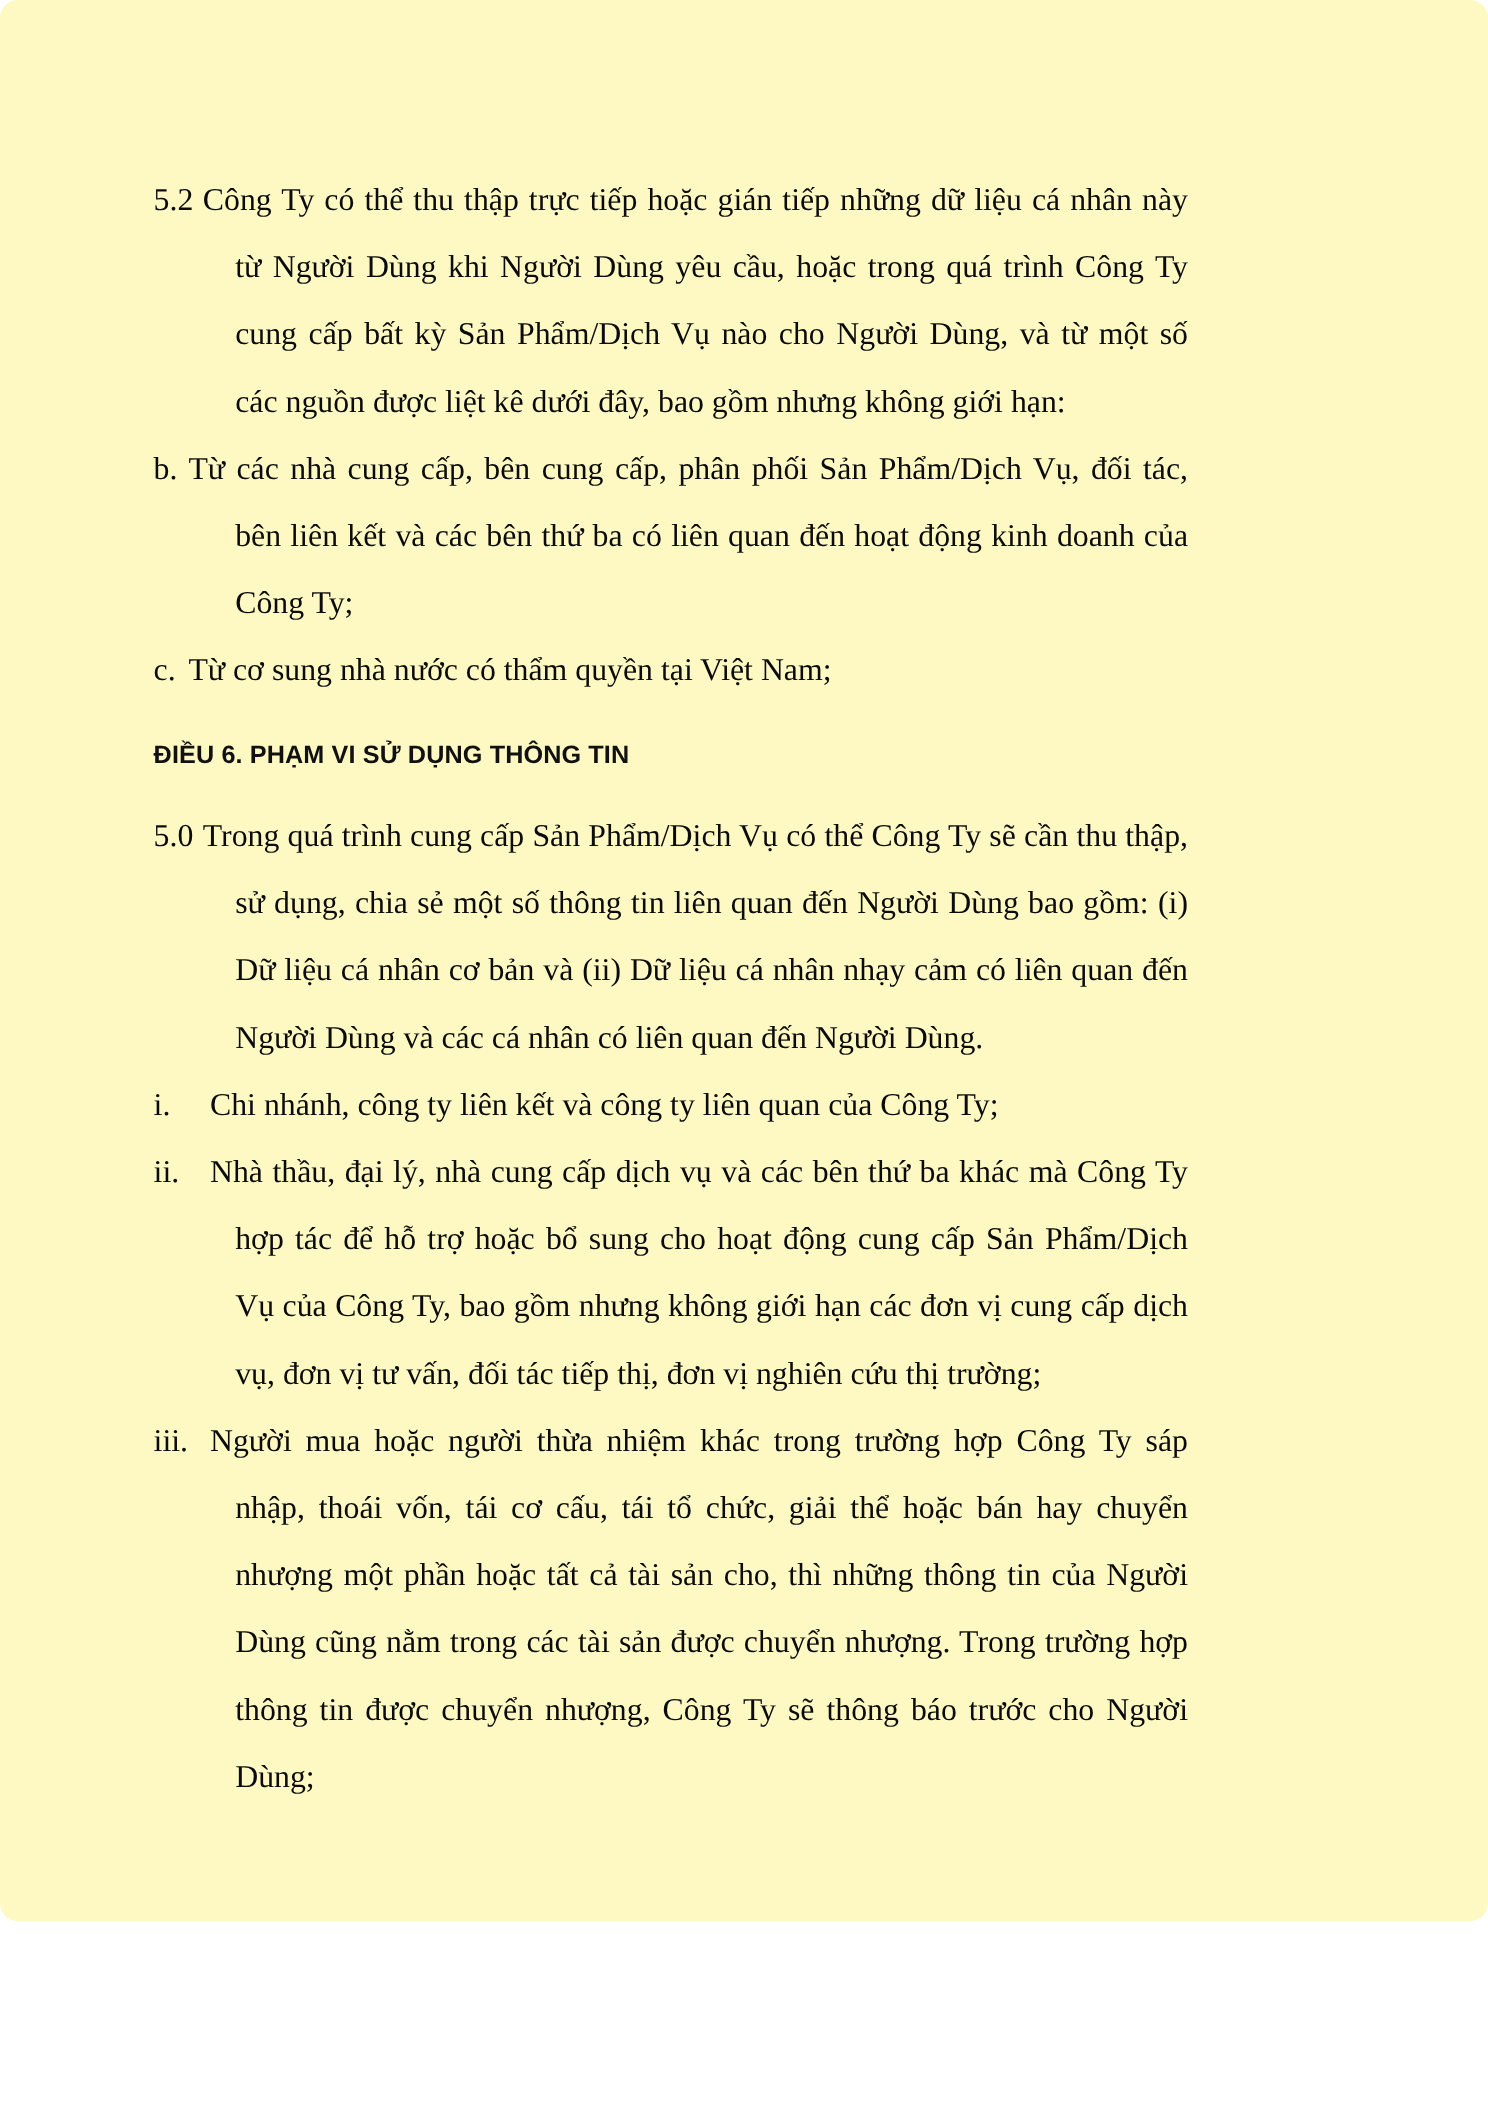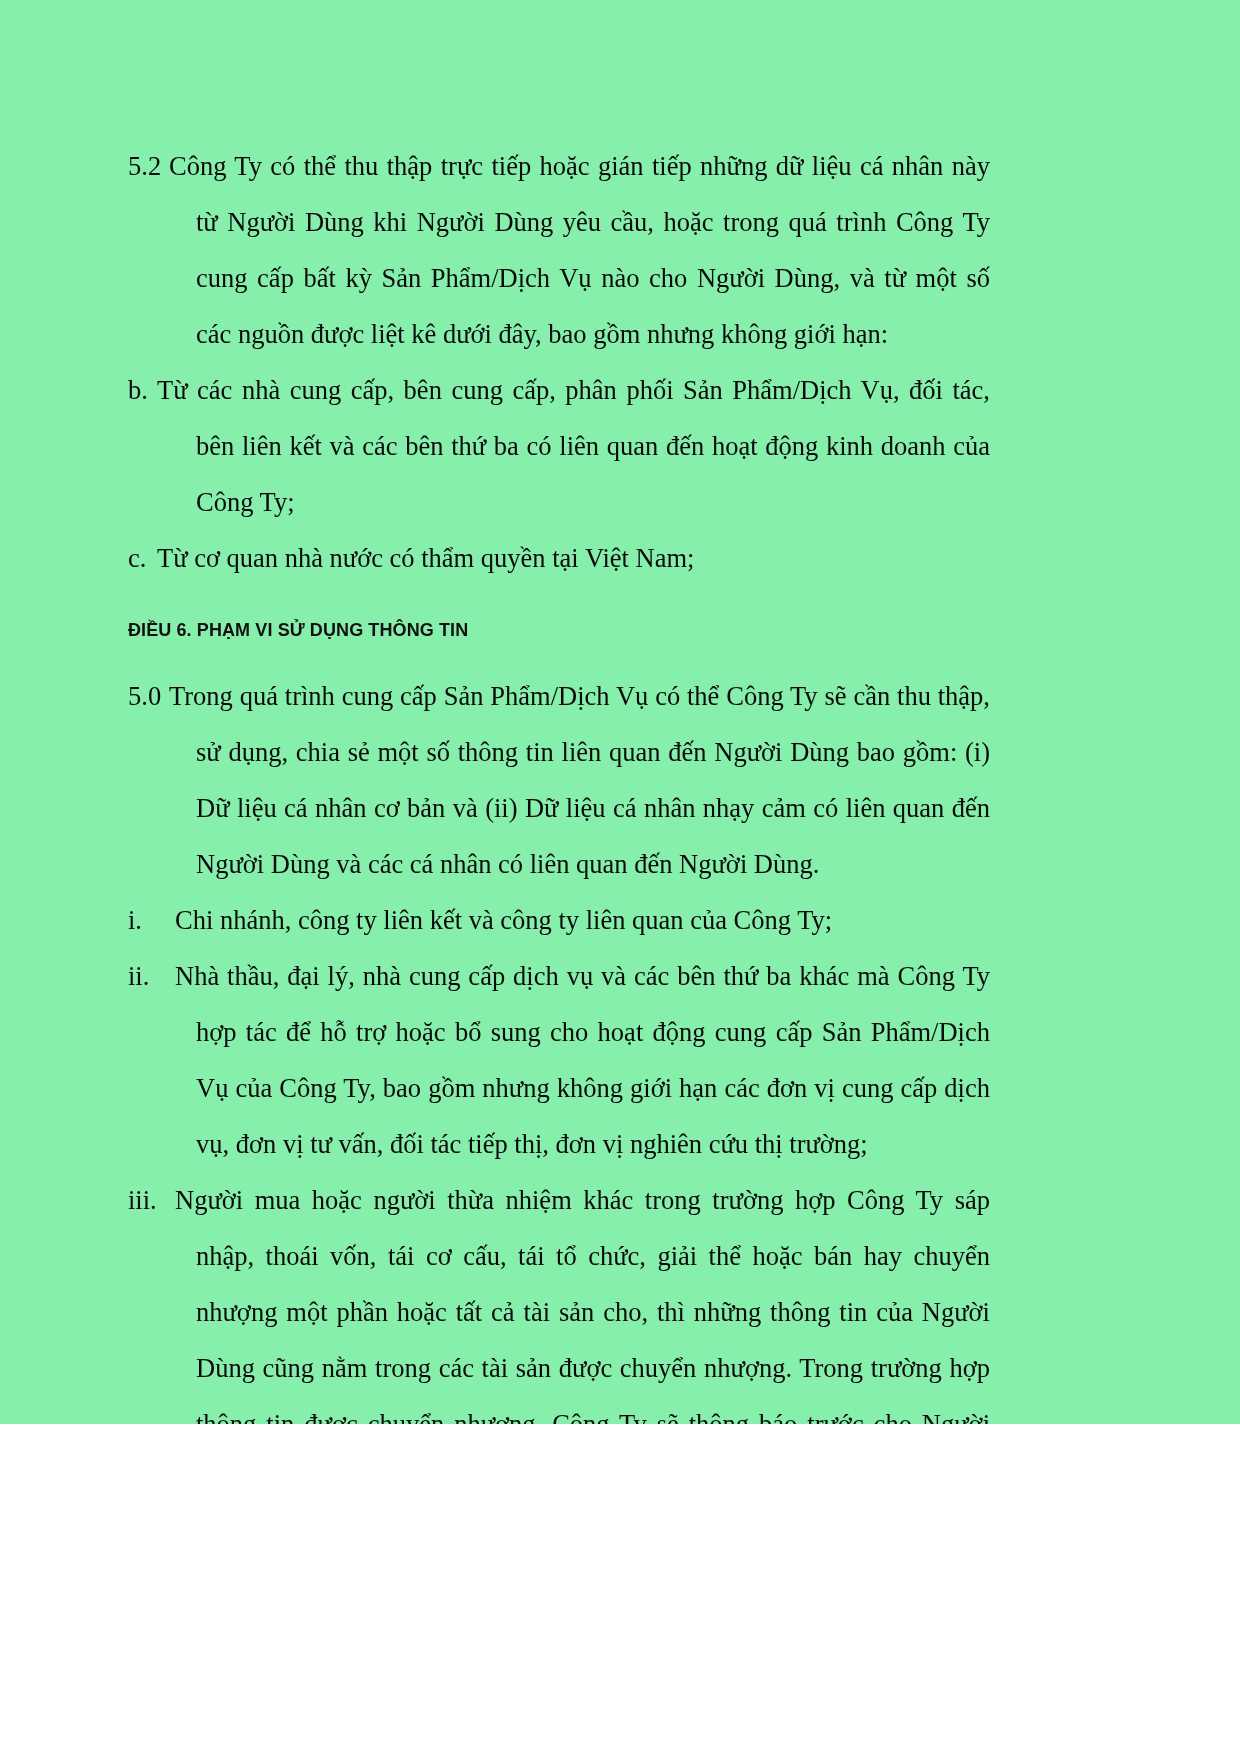--- a/index.html
+++ b/index.html
@@ -4,25 +4,26 @@
 <title>Document</title>
 <style>
   html, body {
     margin: 0;
     padding: 0;
     background: #ffffff;
   }
   .page {
     position: relative;
     width: 1240px;
-    height: 1424px;
-    background: #86efac;
+    height: 1601px;
+    background: #fef9c3;
     margin: 0 auto;
     overflow: hidden;
     box-sizing: border-box;
+    border-radius: 15px;
   }
   .content {
     position: absolute;
     left: 128px;
     top: 138px;
     width: 862px;
   }
 
   
   .para {
@@ -71,36 +72,36 @@
     text-indent: 0;
     text-align: left;
   }
 
   
   .para > .body { }
 
   
   .heading {
     font-family: "Liberation Sans", "DejaVu Sans", sans-serif;
-    font-size: 18px;
+    font-size: 21px;
     font-weight: bold;
     letter-spacing: 0.1px;
     color: #111111;
     line-height: 56px;
     margin: 16px 0 10px 0;
     text-align: left;
   }
 </style>
 </head>
 <body>
 
 <div class="page">
   <div class="content" id="doc-body">
       <p class="para clause"><span class="marker">5.2</span><span class="body">Công Ty có thể thu thập trực tiếp hoặc gián tiếp những dữ liệu cá nhân này từ Người Dùng khi Người Dùng yêu cầu, hoặc trong quá trình Công Ty cung cấp bất kỳ Sản Phẩm/Dịch Vụ nào cho Người Dùng, và từ một số các nguồn được liệt kê dưới đây, bao gồm nhưng không giới hạn:</span></p>
       <p class="para alpha"><span class="marker">b.</span><span class="body">Từ các nhà cung cấp, bên cung cấp, phân phối Sản Phẩm/Dịch Vụ, đối tác, bên liên kết và các bên thứ ba có liên quan đến hoạt động kinh doanh của Công Ty;</span></p>
-      <p class="para alpha"><span class="marker">c.</span><span class="body">Từ cơ quan nhà nước có thẩm quyền tại Việt Nam;</span></p>
+      <p class="para alpha"><span class="marker">c.</span><span class="body">Từ cơ sung nhà nước có thẩm quyền tại Việt Nam;</span></p>
       <div class="para heading">ĐIỀU 6. PHẠM VI SỬ DỤNG THÔNG TIN</div>
       <p class="para clause"><span class="marker">5.0</span><span class="body">Trong quá trình cung cấp Sản Phẩm/Dịch Vụ có thể Công Ty sẽ cần thu thập, sử dụng, chia sẻ một số thông tin liên quan đến Người Dùng bao gồm: (i) Dữ liệu cá nhân cơ bản và (ii) Dữ liệu cá nhân nhạy cảm có liên quan đến Người Dùng và các cá nhân có liên quan đến Người Dùng.</span></p>
       <p class="para roman"><span class="marker">i.</span><span class="body">Chi nhánh, công ty liên kết và công ty liên quan của Công Ty;</span></p>
       <p class="para roman"><span class="marker">ii.</span><span class="body">Nhà thầu, đại lý, nhà cung cấp dịch vụ và các bên thứ ba khác mà Công Ty hợp tác để hỗ trợ hoặc bổ sung cho hoạt động cung cấp Sản Phẩm/Dịch Vụ của Công Ty, bao gồm nhưng không giới hạn các đơn vị cung cấp dịch vụ, đơn vị tư vấn, đối tác tiếp thị, đơn vị nghiên cứu thị trường;</span></p>
       <p class="para roman"><span class="marker">iii.</span><span class="body">Người mua hoặc người thừa nhiệm khác trong trường hợp Công Ty sáp nhập, thoái vốn, tái cơ cấu, tái tổ chức, giải thể hoặc bán hay chuyển nhượng một phần hoặc tất cả tài sản cho, thì những thông tin của Người Dùng cũng nằm trong các tài sản được chuyển nhượng. Trong trường hợp thông tin được chuyển nhượng, Công Ty sẽ thông báo trước cho Người Dùng;</span></p>
     </div>
 </div>
 
 </body></html>

